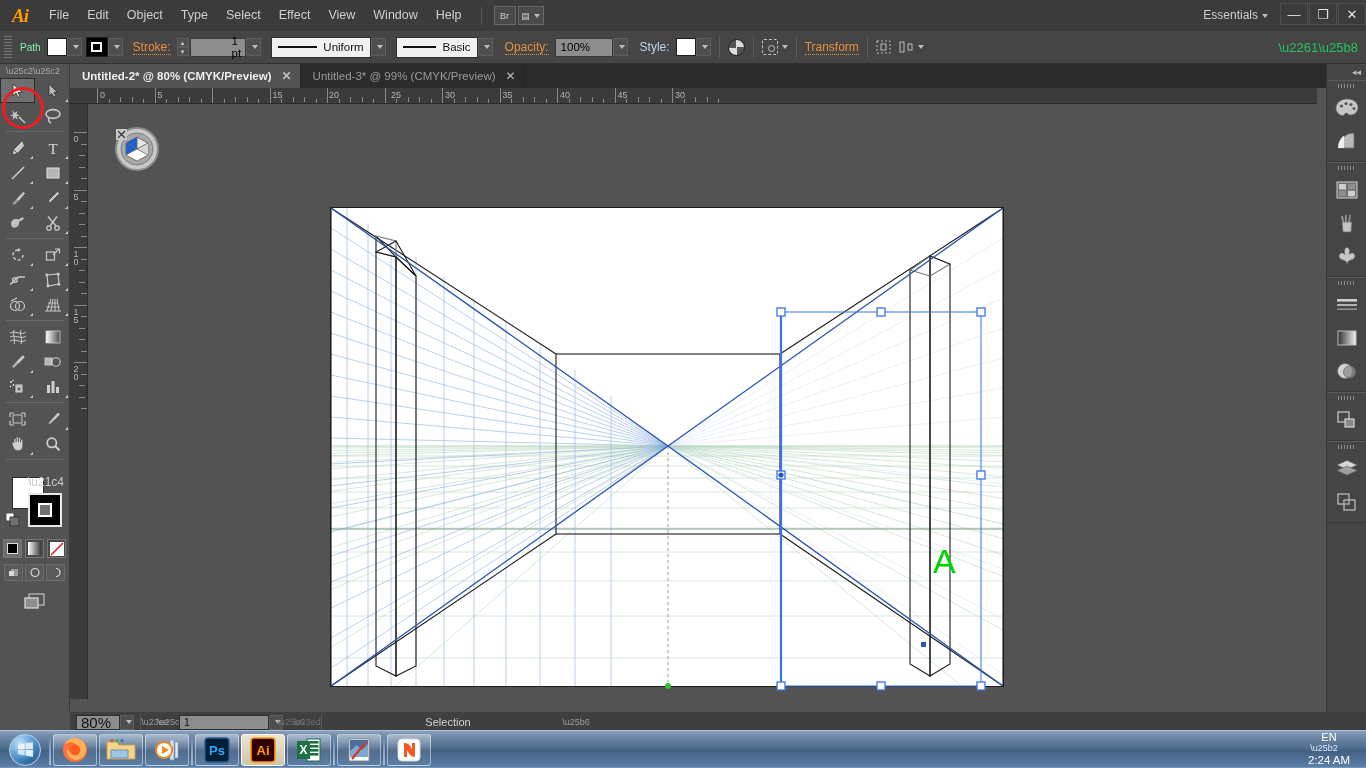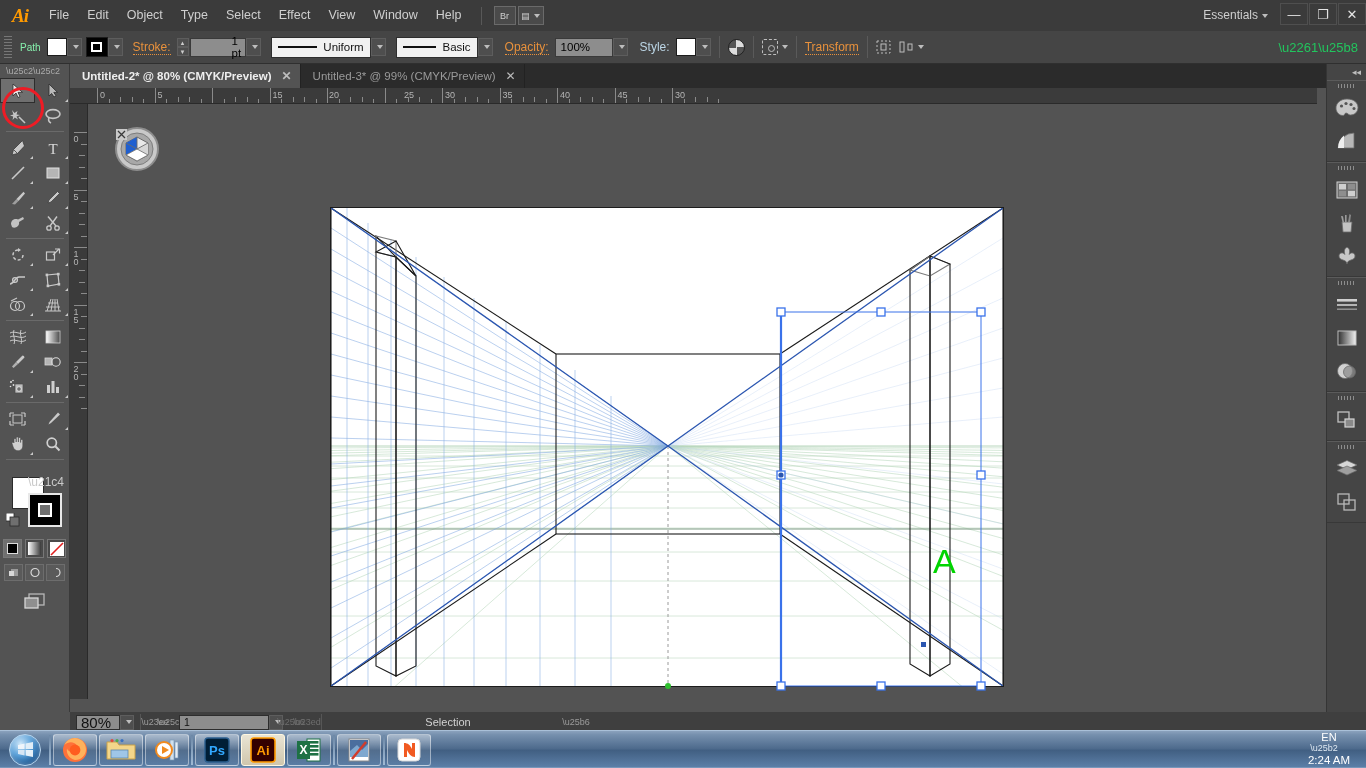--- a/index.html
+++ b/index.html
@@ -668,21 +668,21 @@
       <div class="rtick" style="left: 222.5px; top: 9px; width: 1px; height: 5px;"></div>
       <div class="rtick" style="left: 234px; top: 9px; width: 1px; height: 5px;"></div>
       <div class="rtick" style="left: 245.5px; top: 11px; width: 1px; height: 5px;"></div>
       <div class="rtick" style="left: 257px; top: 0px; width: 1px; height: 15px;"></div>
       <div class="rlab" style="left: 244px; top: 2px; margin-left: 15px;">20</div>
       <div class="rtick" style="left: 268.5px; top: 11px; width: 1px; height: 5px;"></div>
       <div class="rtick" style="left: 280px; top: 9px; width: 1px; height: 5px;"></div>
       <div class="rtick" style="left: 291.5px; top: 9px; width: 1px; height: 5px;"></div>
       <div class="rtick" style="left: 303px; top: 11px; width: 1px; height: 5px;"></div>
       <div class="rtick" style="left: 314.5px; top: 0px; width: 1px; height: 15px;"></div>
-      <div class="rlab" style="left: 334px; top: 2px;">25</div>
+      <div class="rlab" style="left: 321px; top: 2px;">25</div>
       <div class="rtick" style="left: 326px; top: 11px; width: 1px; height: 5px;"></div>
       <div class="rtick" style="left: 337.5px; top: 9px; width: 1px; height: 5px;"></div>
       <div class="rtick" style="left: 349px; top: 9px; width: 1px; height: 5px;"></div>
       <div class="rtick" style="left: 360.5px; top: 11px; width: 1px; height: 5px;"></div>
       <div class="rtick" style="left: 372px; top: 0px; width: 1px; height: 15px;"></div>
       <div class="rlab" style="left: 375px; top: 2px;">30</div>
       <div class="rtick" style="left: 383.5px; top: 11px; width: 1px; height: 5px;"></div>
       <div class="rtick" style="left: 395px; top: 9px; width: 1px; height: 5px;"></div>
       <div class="rtick" style="left: 406.5px; top: 9px; width: 1px; height: 5px;"></div>
       <div class="rtick" style="left: 418px; top: 11px; width: 1px; height: 5px;"></div>

